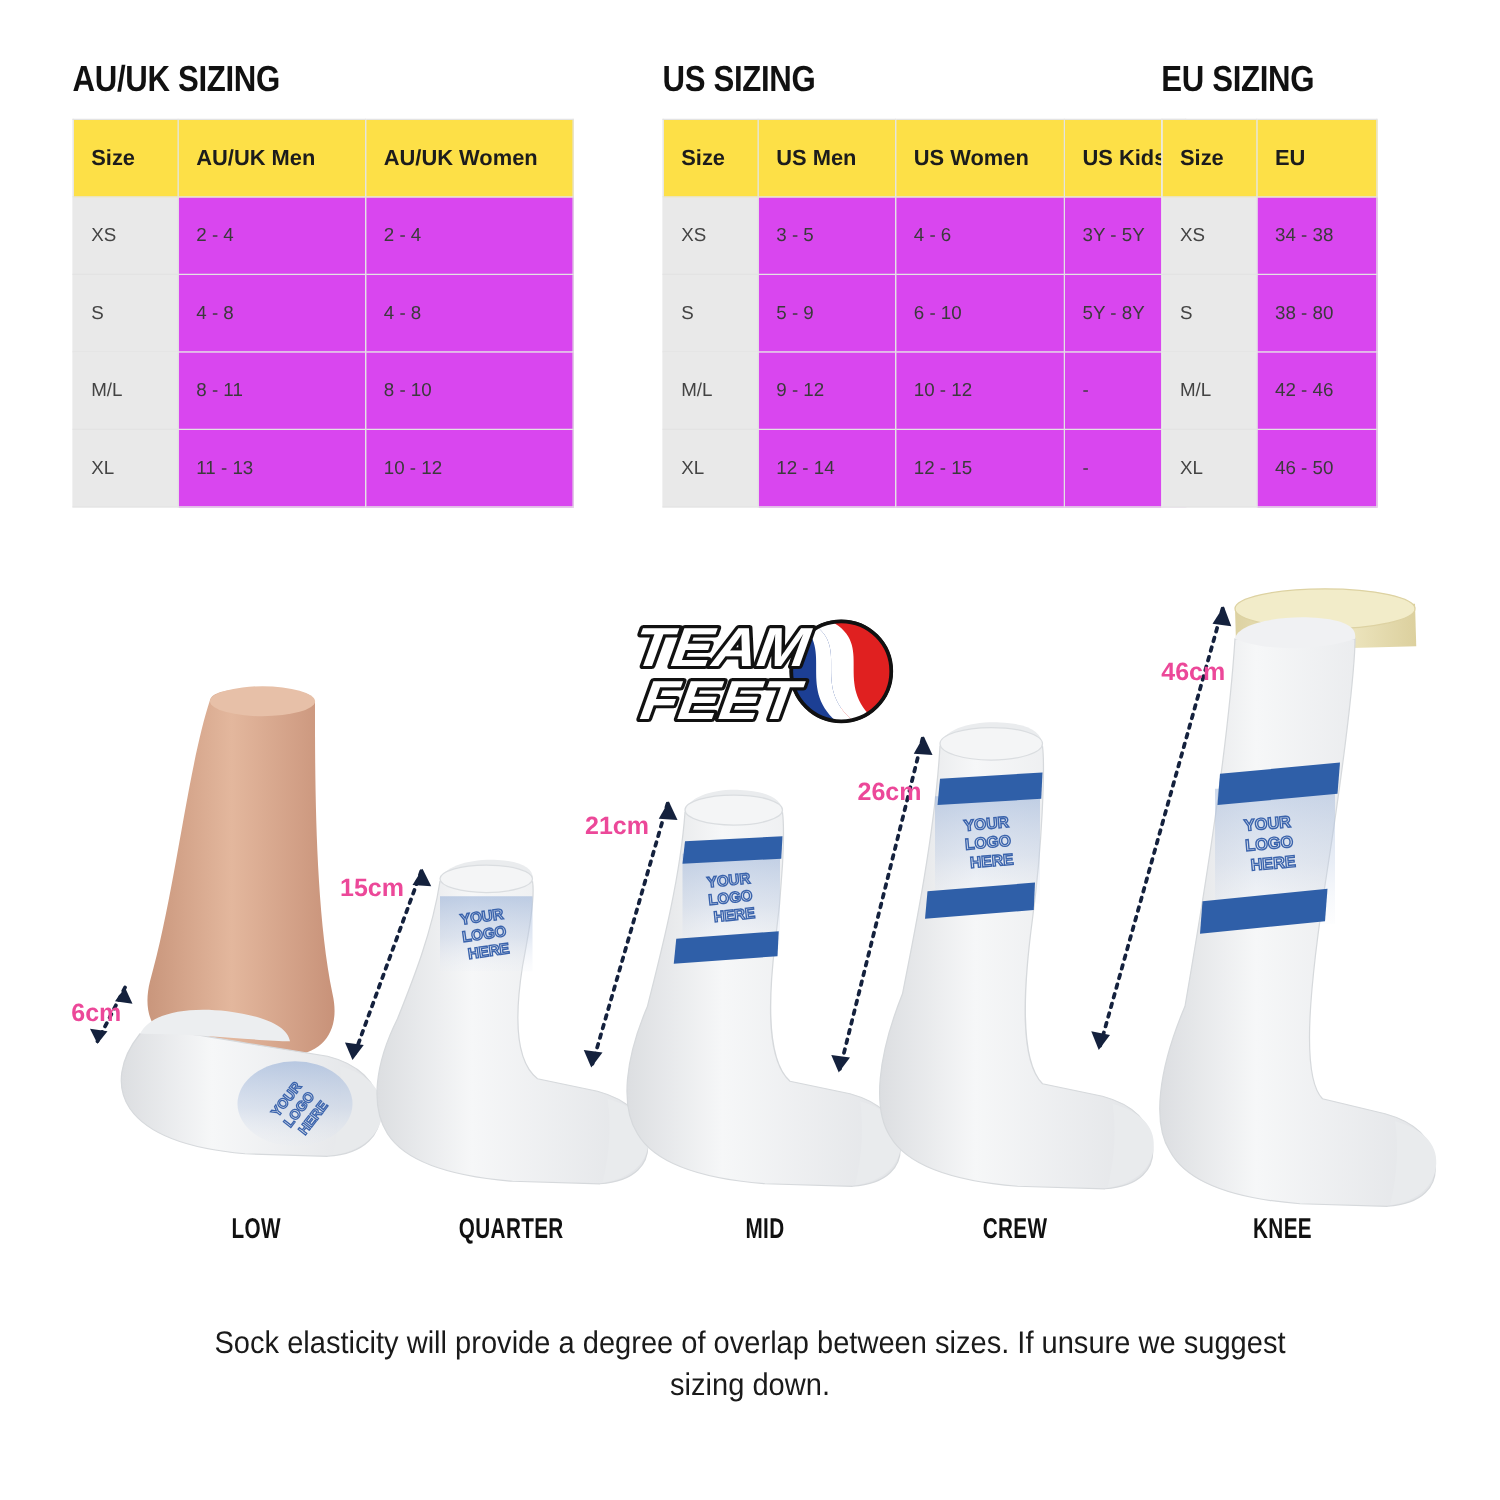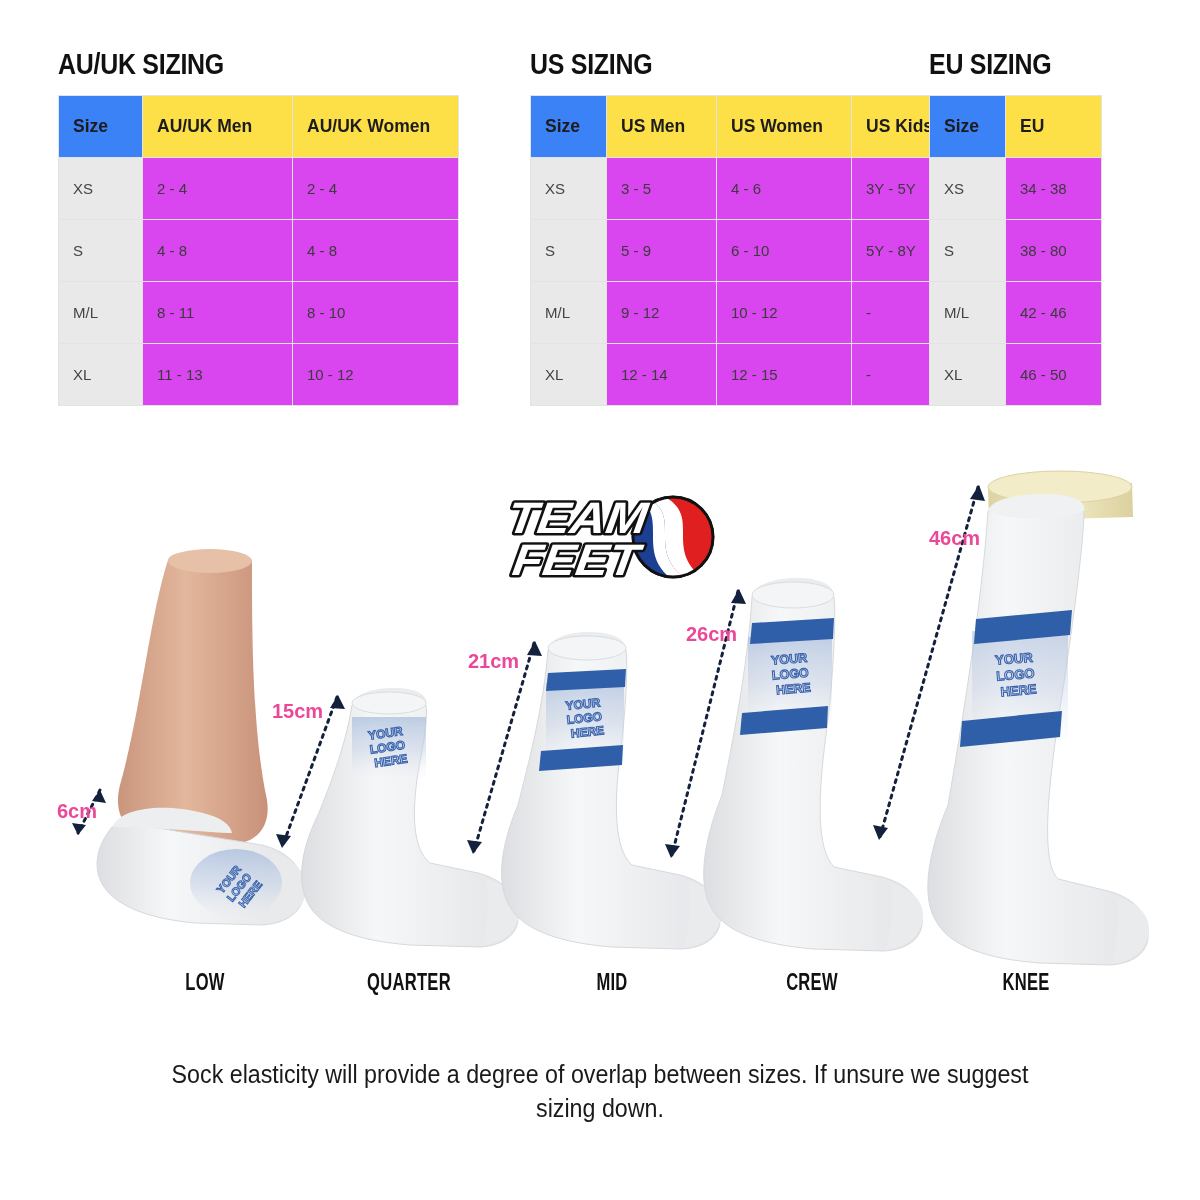--- a/index.html
+++ b/index.html
@@ -47,21 +47,21 @@
   table.size-table tbody td {
     background: #d946ef;
     color: #3b3b3b;
     font-weight: 400;
   }
   table.size-table tbody td.size-col,
   table.size-table thead th.size-col {
     background: #e9e9e9;
     color: #444;
   }
-  table.size-table thead th.size-col { background: #3b82f6; color:#1c1c1c; }
+  table.size-table thead th.size-col { background: #fde047; color:#1c1c1c; }
 
   #au-block { left: 58px; top: 48px; }
   #us-block { left: 497px; top: 48px; margin-left: 33px; }
   #eu-block { left: 929px; top: 48px; }
 
   #au-table { width: 400px; }
   #au-table col.c0 { width: 84px; }
   #au-table col.c1 { width: 150px; }
   #au-table col.c2 { width: 166px; }
 

